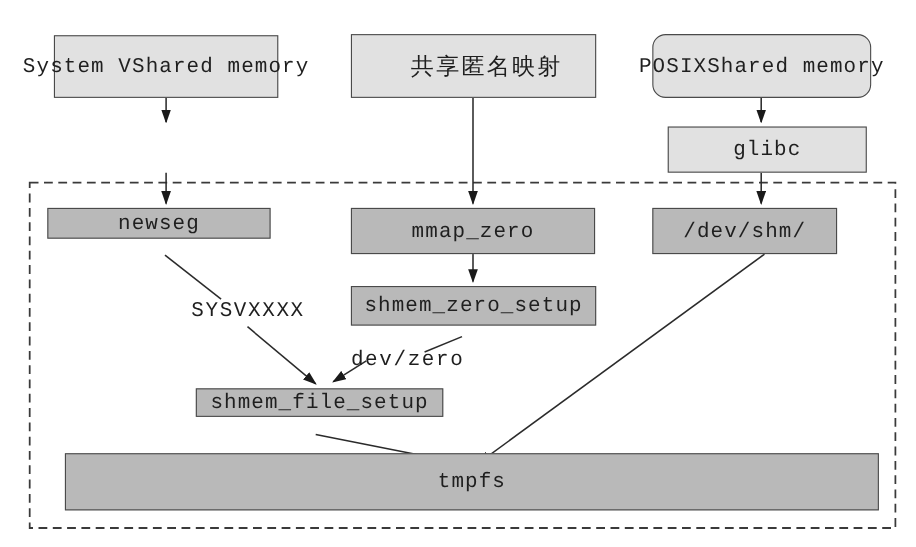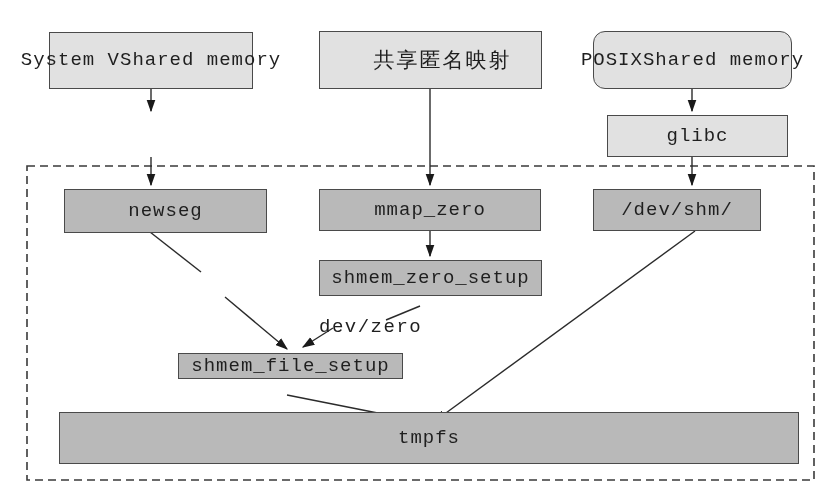--- a/index.html
+++ b/index.html
@@ -103,21 +103,21 @@
   <div class="box light" style="left:593px; top:31px; width:199px; height:58px;border-radius:12px;">
     <span>POSIX</span>
     <span>Shared memory</span>
   </div>
 
 
   <div class="box light" style="left:573px; top:115px; width:181px; height:42px;margin-left:34px;">
     <span>glibc</span>
   </div>
 
-  <div class="box dark" style="left:64px; top:189px; width:203px; height:44px;">
+  <div class="box dark" style="left:43px; top:189px; width:203px; height:28px;">
     <span>newseg</span>
   </div>
 
   <div class="box dark" style="left:319px; top:189px; width:222px; height:42px;">
     <span>mmap_zero</span>
   </div>
 
   <div class="box dark" style="left:593px; top:189px; width:168px; height:42px;">
     <span>/dev/shm/</span>
   </div>
@@ -127,16 +127,17 @@
   </div>
 
   <div class="box dark" style="left:178px; top:353px; width:225px; height:26px;">
     <span>shmem_file_setup</span>
   </div>
 
   <div class="box dark" style="left:59px; top:412px; width:740px; height:52px;">
     <span>tmpfs</span>
   </div>
 
+  <div class="edge-label" style="left:168px; top:271px; width:115px;">SYSVXXXX</div>
 
   <div class="edge-label" style="left:319px; top:316px; width:100px;">dev/zero</div>
 
 </div>
 
 </body></html>

